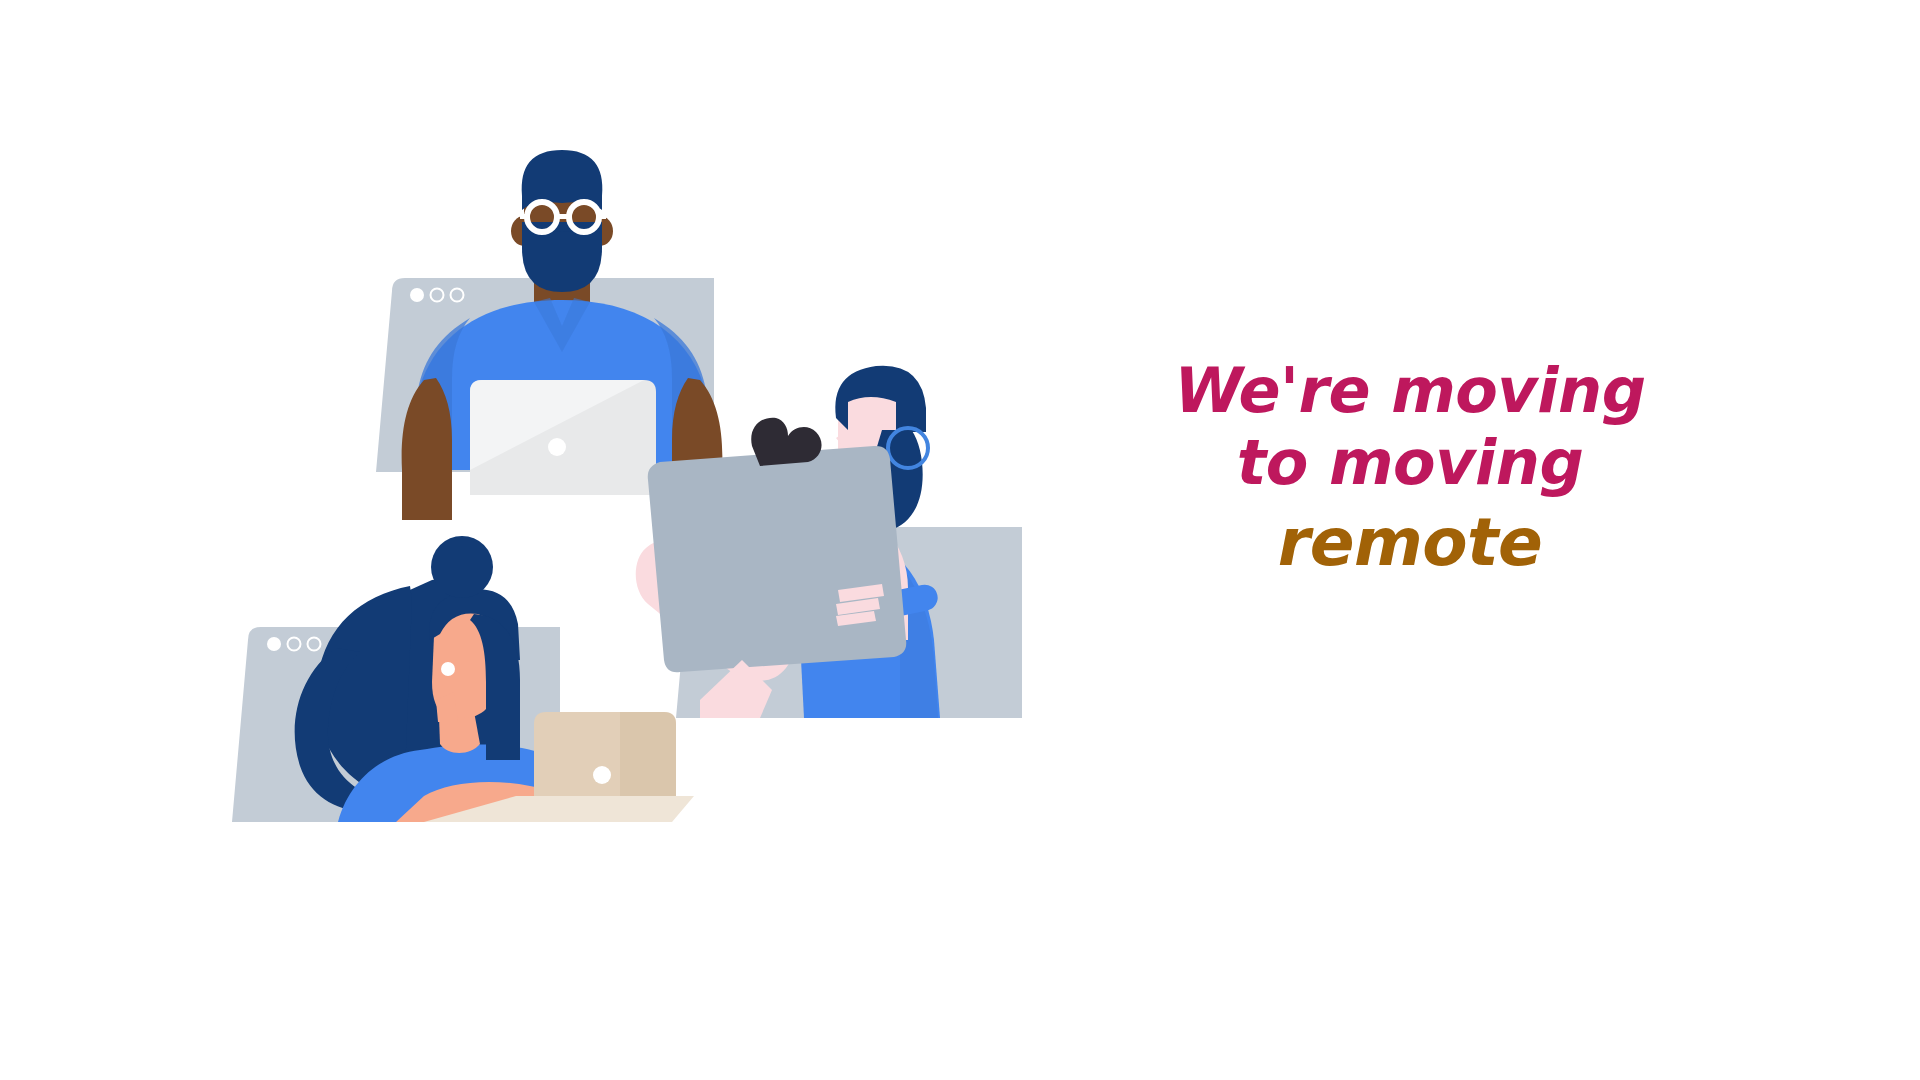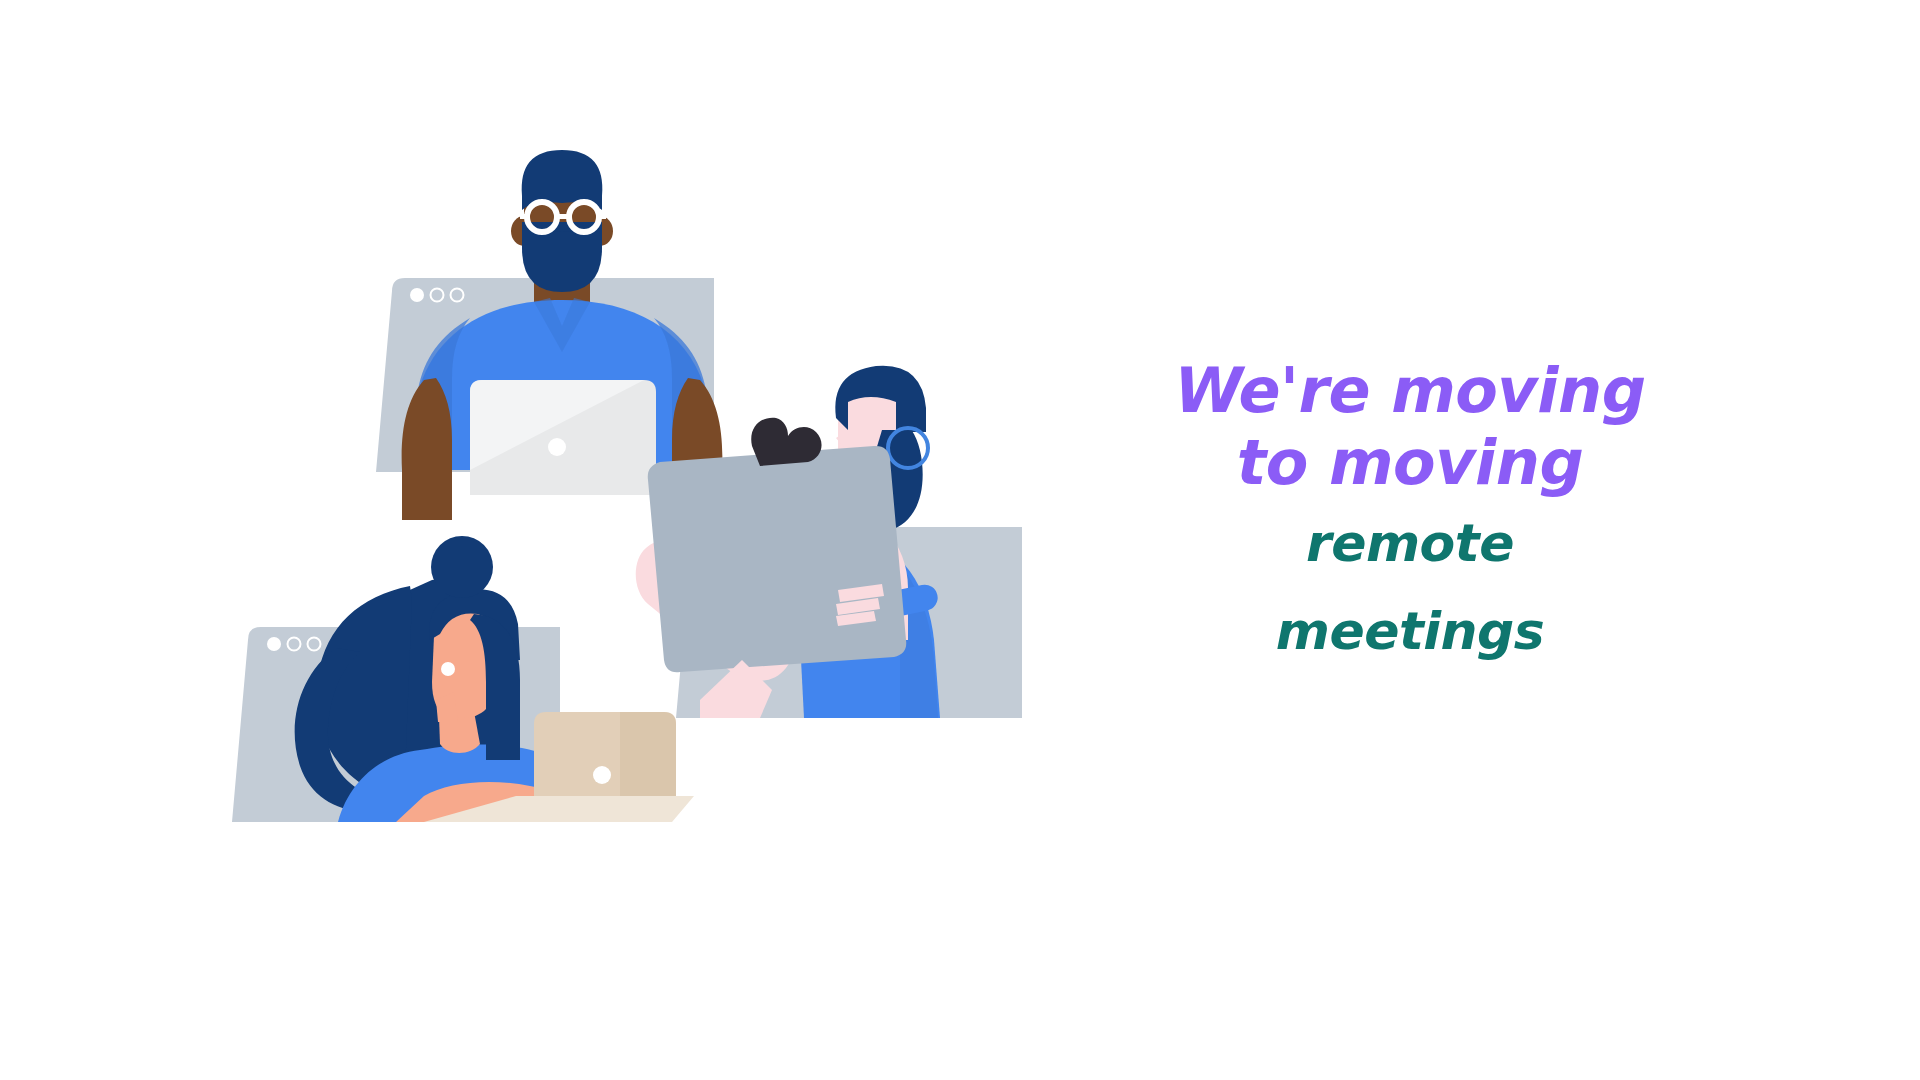--- a/index.html
+++ b/index.html
@@ -44,27 +44,27 @@
   }
   .hl-line {
     display: block;
     font-family: "DejaVu Sans", "Liberation Sans", sans-serif;
     font-weight: bold;
     font-style: italic;
     letter-spacing: -0.5px;
     white-space: nowrap;
   }
   .hl-dark {
-    color: #8b5cf6;
+    color: #be185d;
     font-size: 62px;
     line-height: 72px;
   }
   .hl-accent {
-    color: #0f766e;
-    font-size: 52px;
+    color: #a16207;
+    font-size: 66px;
     line-height: 88px;
   }
 </style>
 </head>
 <body>
 
 <div id="stage">
 
   <div id="illustration">
     <svg viewBox="0 0 1100 1080" xmlns="http://www.w3.org/2000/svg" aria-hidden="true">
@@ -309,16 +309,15 @@
         </g>
       </g>
 
     </svg>
   </div>
 
   <div id="headline">
     <span class="hl-line hl-dark">We're moving</span>
     <span class="hl-line hl-dark">to moving</span>
     <span class="hl-line hl-accent">remote</span>
-    <span class="hl-line hl-accent">meetings</span>
   </div>
 
 </div>
 
 </body></html>

